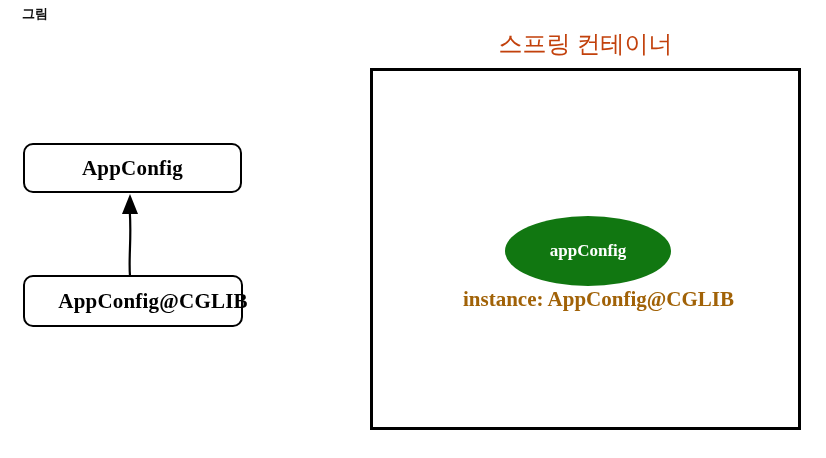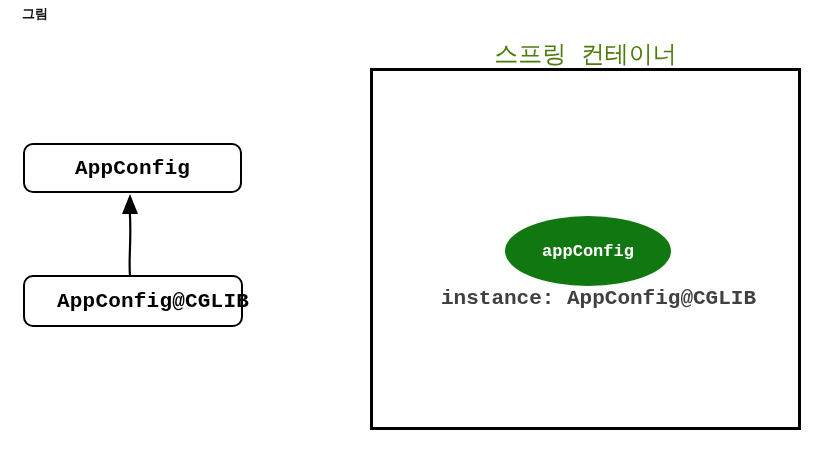--- a/index.html
+++ b/index.html
@@ -1,21 +1,21 @@
 <!DOCTYPE html>
 <html><head>
 <meta charset="utf-8">
 <style>
   html, body { margin: 0; padding: 0; background: #ffffff; }
   .canvas {
     position: relative;
     width: 826px;
     height: 458px;
     background: #ffffff;
-    font-family: Liberation Mono, monospace;
+    font-family: Liberation Serif, serif;
     color: #000000;
     overflow: hidden;
   }
   .figure-label {
     position: absolute;
     left: 22px;
     top: 5px;
     font-size: 13px;
     font-weight: 700;
     color: #111111;
@@ -43,26 +43,26 @@
     width: 220px; height: 52px; padding-left: 40px;
   }
   .extends-arrow {
     position: absolute;
     left: 112px; top: 192px;
     width: 36px; height: 86px;
   }
   
   .container-title {
     position: absolute;
-    left: 370px; top: 38px;
+    left: 370px; top: 28px;
     width: 431px;
     text-align: center;
     font-size: 24px;
     font-weight: 400;
-    color: #4d7c0f;
+    color: #c2410c;
   }
   .spring-container {
     position: absolute;
     left: 370px; top: 68px;
     width: 431px; height: 362px;
     box-sizing: border-box;
     border: 3px solid #000000;
     background: #ffffff;
   }
   .bean-ellipse {
@@ -80,21 +80,21 @@
   }
   .instance-text {
     position: absolute;
     left: 0; top: 216px;
     width: 100%;
     padding-left: 26px;
     box-sizing: border-box;
     text-align: center;
     font-size: 21px;
     font-weight: 700;
-    color: #404040;
+    color: #a16207;
   }
 </style>
 </head>
 <body>
 
 <div class="canvas">
 
   <div class="figure-label">그림</div>
 
   <div class="class-box appconfig">

